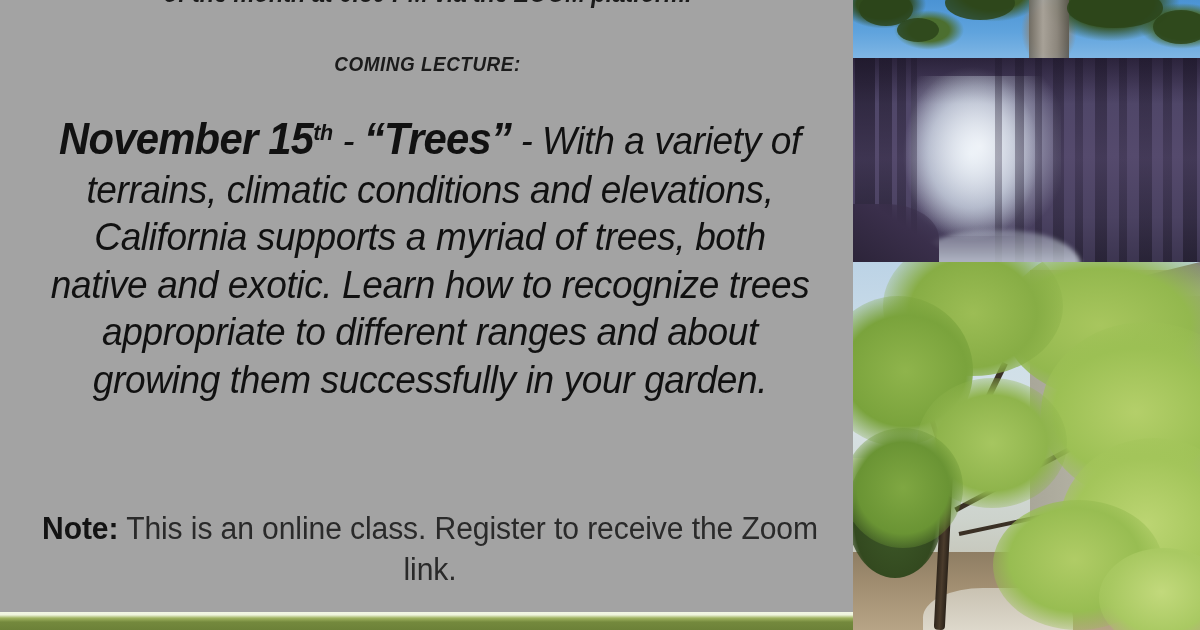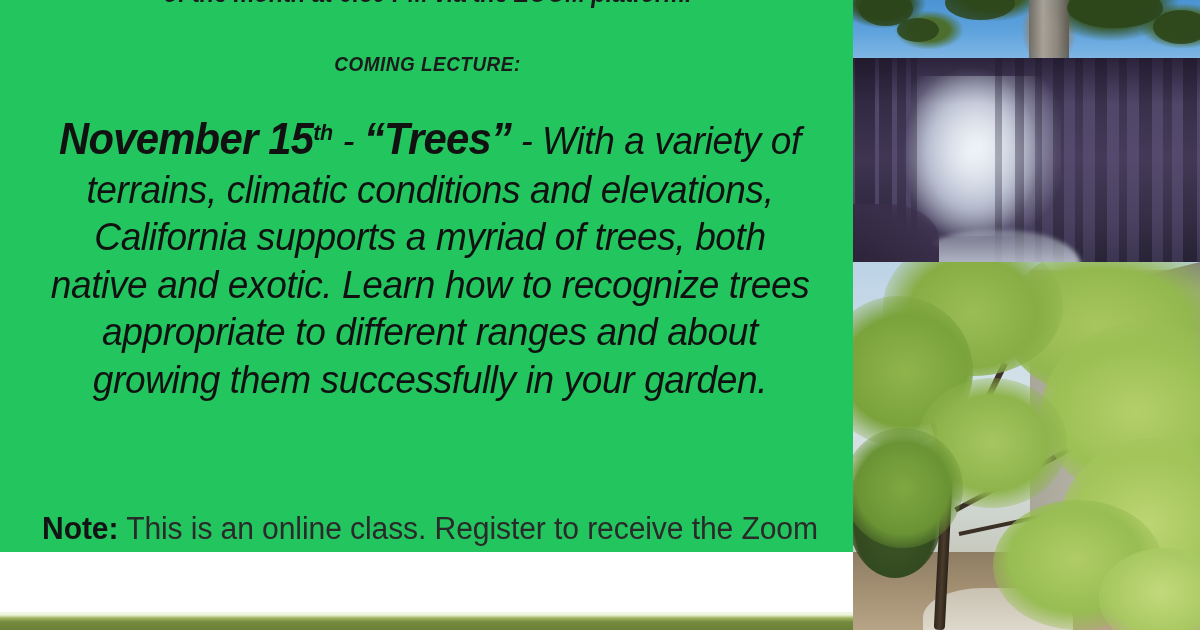--- a/index.html
+++ b/index.html
@@ -17,22 +17,22 @@
     background: #ffffff;
     overflow: hidden;
   }
 
   
   .text-col {
     position: absolute;
     left: 0;
     top: 0;
     width: 855px;
-    height: 552px;
-    background: #22c55e;
+    height: 614px;
+    background: #a3a3a3;
     overflow: hidden;
   }
 
   .clipped-line {
     position: absolute;
     left: 0;
     top: -26px;
     width: 855px;
     text-align: center;
     font-family: "Liberation Sans Narrow", "Liberation Sans", sans-serif;

